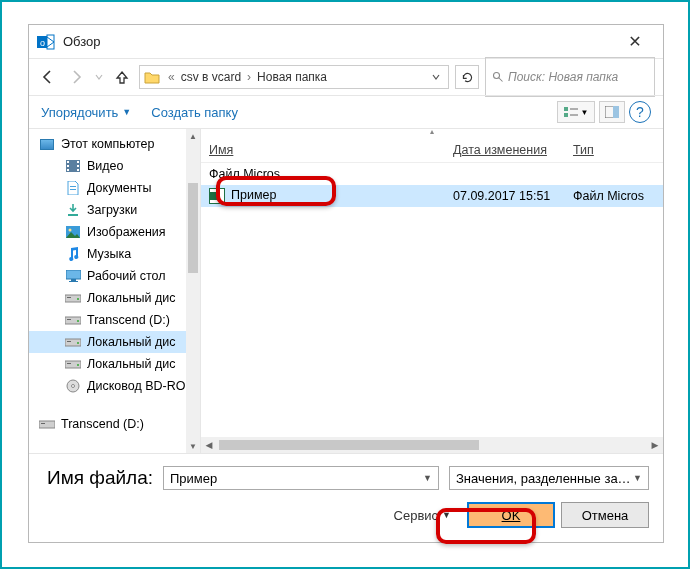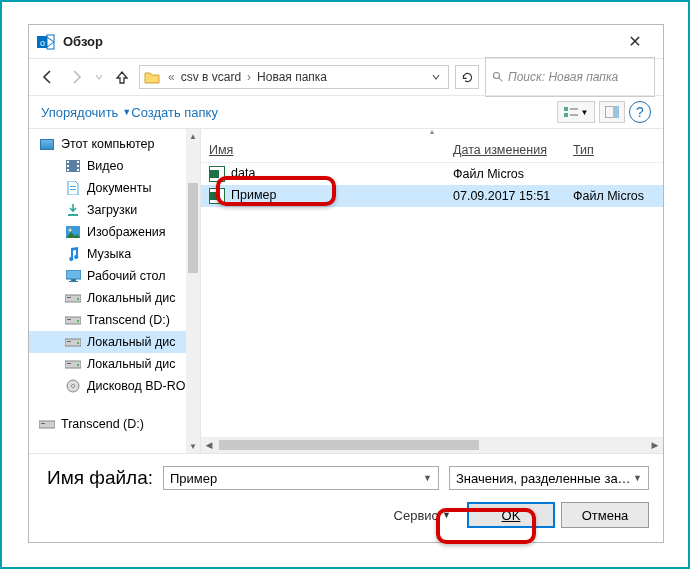--- a/index.html
+++ b/index.html
@@ -3,36 +3,36 @@
 <meta charset="utf-8">
 <style>
 * { box-sizing: border-box; margin: 0; padding: 0; font-family: "Segoe UI", Tahoma, sans-serif; }
 body { background: #fff; width: 690px; height: 569px; overflow: hidden; }
 
 .outer-frame { border: 2px solid #00a0b0; width: 690px; height: 569px; position: relative; }
 .dialog { position: absolute; left: 26px; top: 22px; width: 636px; height: 519px; border: 1px solid #b8b8b8; background: #fff; display: flex; flex-direction: column; }
 
 .titlebar { height: 34px; display: flex; align-items: center; padding: 0 8px; border-bottom: 1px solid #e6e6e6; }
 .titlebar .app-icon { width: 18px; height: 18px; margin-right: 8px; }
-.titlebar .title { font-size: 13px; color: #222; font-weight: bold; }
+.titlebar .title { font-size: 13px; color: #222; }
 .titlebar .close { margin-left: auto; width: 40px; height: 100%; display:flex; align-items:center; justify-content:center; font-size: 16px; color:#333; }
 
 .navbar { height: 36px; display: flex; align-items: center; padding: 0 8px; gap: 6px; }
 .nav-btn { width: 22px; height: 22px; display:flex; align-items:center; justify-content:center; color:#555; }
 .nav-btn.disabled { color:#bbb; }
 .addressbar { flex: 1; height: 24px; border: 1px solid #ccc; display:flex; align-items:center; padding: 0 4px; font-size: 12px; color:#333; }
 .addressbar .folder-icon { width: 16px; height: 16px; margin-right: 4px; }
 .addressbar .crumb { padding: 0 2px; }
 .addressbar .sep { color:#777; padding: 0 4px; }
 .addressbar .drop { margin-left: auto; color:#555; padding:0 4px; }
 .refresh-btn { width: 24px; height: 24px; border: 1px solid #ccc; display:flex; align-items:center; justify-content:center; font-size:12px; }
 .searchbox { width: 170px; height: 40px; border: 1px solid #ccc; display:flex; align-items:center; padding: 0 6px; color:#888; font-size: 12px; font-style: italic; }
 .searchbox svg { margin-right: 4px; }
 
-.toolbar { height: 34px; border-top:1px solid #e6e6e6; border-bottom: 1px solid #e6e6e6; display:flex; align-items:center; padding:0 12px; }
+.toolbar { height: 34px; border-top:1px solid #e6e6e6; border-bottom: 1px solid #e6e6e6; display:flex; align-items:center; padding:0 12px; gap: 20px; }
 .toolbar .link { color:#1a72b8; font-size:13px; display:flex; align-items:center; }
 .toolbar .link .caret { margin-left:4px; font-size:9px; }
 .toolbar .right { margin-left:auto; display:flex; align-items:center; gap:4px; }
 .view-btn { width:38px; height:22px; border:1px solid #cfcfcf; display:flex; align-items:center; justify-content:center; font-size:11px; background:#f7f7f7; }
 .help-btn { width:22px; height:22px; color:#1a72b8; display:flex; align-items:center; justify-content:center; font-size:14px; border-radius:50%; border:1px solid #1a72b8; }
 
 .content { flex:1; display:flex; min-height:0; }
 .sidebar { width: 172px; border-right:1px solid #e6e6e6; font-size:12.5px; overflow:hidden; position:relative; padding-top:4px; }
 .sidebar .tree-item { height:22px; display:flex; align-items:center; padding-left: 20px; white-space:nowrap; overflow:hidden; }
 .sidebar .tree-item.root { padding-left: 10px; font-weight:400;}
@@ -64,21 +64,21 @@
 .bottom .row1 { display:flex; align-items:center; gap:10px; margin-bottom:12px; }
 .bottom .lbl { font-size:19px; min-width:110px; text-align:right; }
 .combo { height:24px; border:1px solid #aaa; background:#fff; display:flex; align-items:center; padding:0 6px; font-size:13px; }
 .combo .caret { margin-left:auto; font-size:9px; color:#555; }
 .filename-combo { flex:1; }
 .filter-combo { width: 200px; }
 .bottom .row2 { display:flex; align-items:center; justify-content:flex-end; gap:6px; }
 .tools-link { font-size:13px; color:#333; margin-right:10px; display:flex; align-items:center; }
 .tools-link .caret { margin-left:4px; font-size:9px;}
 .btn { width:88px; height:26px; border:1px solid #999; background:#e9e9e9; font-size:13px; display:flex; align-items:center; justify-content:center; }
-.btn.default { background:#e5e5e5; border-color:#0078d7; box-shadow:0 0 0 1px #0078d7 inset;text-decoration:underline; }
+.btn.default { background:#fdba74; border-color:#0078d7; box-shadow:0 0 0 1px #0078d7 inset;text-decoration:underline; }
 
 .highlight-ring { position:absolute; border:4px solid #d40000; border-radius:10px; pointer-events:none; box-shadow:0 2px 4px rgba(0,0,0,0.25); }
 .ring-file { left:214px; top:174px; width:120px; height:30px; }
 .ring-ok { left:434px; top:506px; width:100px; height:36px; }
 
 .ex-icon { background:#fff; border:1px solid #1d7044; position:relative; }
 .ex-icon::after { content:""; position:absolute; left:0; top:3px; width:9px; height:8px; background:#1d7044; }
 
 .monitor-icon { width:14px; height:11px; border:1px solid #2a7ab0; background:linear-gradient(#6bb7e8,#3a8bc8); display:inline-block; }
 </style>
@@ -331,21 +331,20 @@
             </div>
         <div class="col col-date">
               <span>Дата изменения</span>
             </div>
         <div class="col col-type">
               <span>Тип</span>
             </div>
       </div>
       <div id="filelist-rows">
             <div class="row">
-              <div class="cell col-name"><span class="ficon ex-icon"></span><span>data</span></div>
               <div class="cell col-type">Файл Micros</div>
             </div>
             <div class="row selected">
               <div class="cell col-name"><span class="ficon ex-icon"></span><span>Пример</span></div>
               <div class="cell col-date">07.09.2017 15:51</div>
               <div class="cell col-type">Файл Micros</div>
             </div>
           </div>
       <div class="scroll-h">
         <div class="arrow">◀</div>

